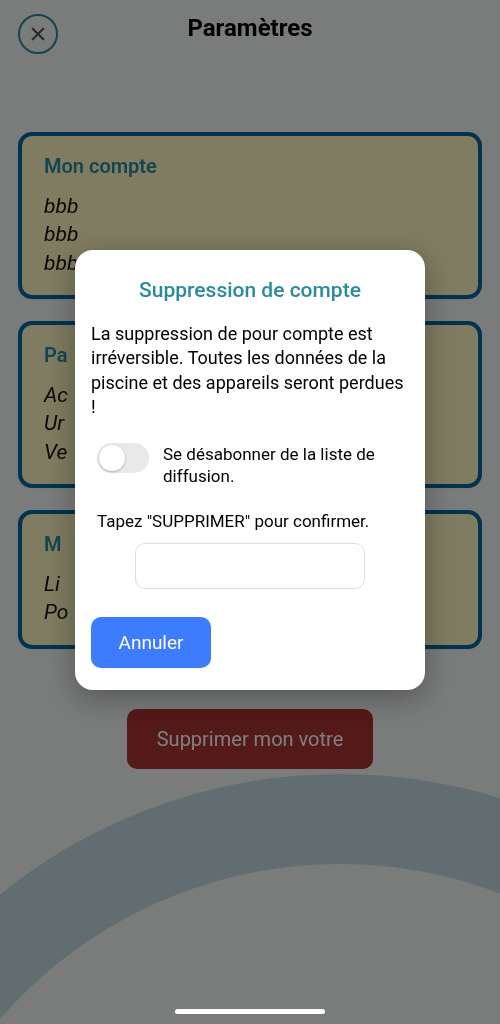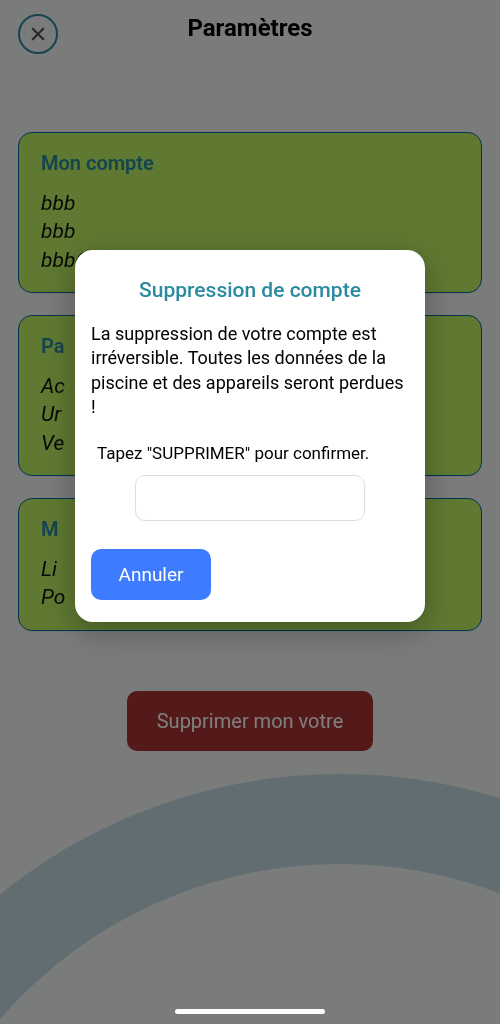--- a/index.html
+++ b/index.html
@@ -3,21 +3,21 @@
 <meta charset="utf-8">
 <style>
 * { margin:0; padding:0; box-sizing:border-box; font-family:-apple-system,BlinkMacSystemFont,"Segoe UI",Roboto,sans-serif; }
 html,body { width:500px; height:1024px; overflow:hidden; }
 .screen { position:relative; width:500px; height:1024px; background:#f5f6f7; }
 .header { display:flex; padding:14px 18px 8px; }
 .close-btn { width:40px; height:40px; border:2px solid #2a8a9e; border-radius:50%; display:flex; align-items:center; justify-content:center; cursor:pointer; }
 .close-btn svg { width:18px; height:18px; }
 .title { flex:1; text-align:center; font-size:24px; font-weight:700; color:#000; margin-left:-40px; }
 .cards { padding:70px 18px 0; }
-.card { background:#bef264; border:1px solid #0369a1; border-radius:14px; padding:18px 22px; margin-bottom:22px; box-shadow:0 1px 2px rgba(0,0,0,0.04); }
+.card { background:#fef9c3; border:4px solid #0369a1; border-radius:14px; padding:18px 22px; margin-bottom:22px; box-shadow:0 1px 2px rgba(0,0,0,0.04); }
 .card-title { color:#2a8a9e; font-size:20px; font-weight:600; margin-bottom:14px; }
 .card-line { font-size:21px; color:#111; line-height:1.35;font-style:italic; }
 .delete-btn { display:block; margin:60px auto 0; background:#a93232; color:#fff; border:none; border-radius:10px; padding:18px 30px; font-size:20px; cursor:pointer; }
 .dimmer { position:absolute; inset:0; background:rgba(0,0,0,0.5); }
 .modal { position:absolute; top:250px; left:75px; width:350px; background:#fff; border-radius:18px; padding:28px 16px 22px; box-shadow:0 8px 30px rgba(0,0,0,0.3); }
 .modal-title { text-align:center; color:#2a8a9e; font-size:21px; font-weight:500; margin-bottom:20px; }
 .modal-text { font-size:18px; color:#000; line-height:1.35; margin-bottom:24px; }
 .toggle-row { display:flex; align-items:flex-start; gap:14px; margin-bottom:24px; padding-left:6px; }
 .toggle { position:relative; width:52px; height:30px; background:#e9e9ea; border-radius:15px; flex-shrink:0; cursor:pointer; }
 .toggle-knob { position:absolute; top:2px; left:2px; width:26px; height:26px; background:#fff; border-radius:50%; box-shadow:0 1px 3px rgba(0,0,0,0.25); }
@@ -69,22 +69,28 @@
 
     <button class="delete-btn">Supprimer mon votre</button>
   </div>
 
   <div class="bg-curve"></div>
 
   <div class="dimmer"></div>
 
   <div class="modal">
     <div class="modal-title">Suppression de compte</div>
-    <div class="modal-text">La suppression de votre compte est irréversible. Toutes les données de la piscine et des appareils seront perdues !</div>
+    <div class="modal-text">La suppression de pour compte est irréversible. Toutes les données de la piscine et des appareils seront perdues !</div>
 
+    <div class="toggle-row">
+      <div class="toggle">
+        <div class="toggle-knob"></div>
+      </div>
+      <div class="toggle-label">Se désabonner de la liste de diffusion.</div>
+    </div>
 
     <div class="confirm-label">Tapez "SUPPRIMER" pour confirmer.</div>
     <input class="confirm-input" type="text" value="" style="">
 
     <div class="modal-actions">
       <button class="btn btn-cancel">Annuler</button>
     </div>
   </div>
 
   <div class="home-ind"></div>

